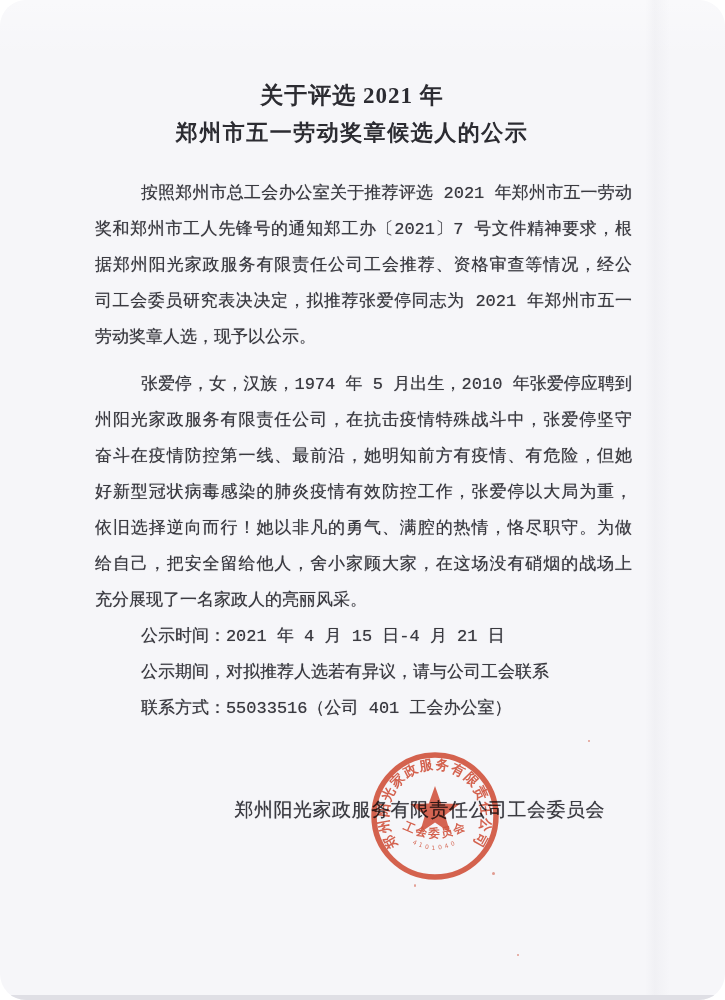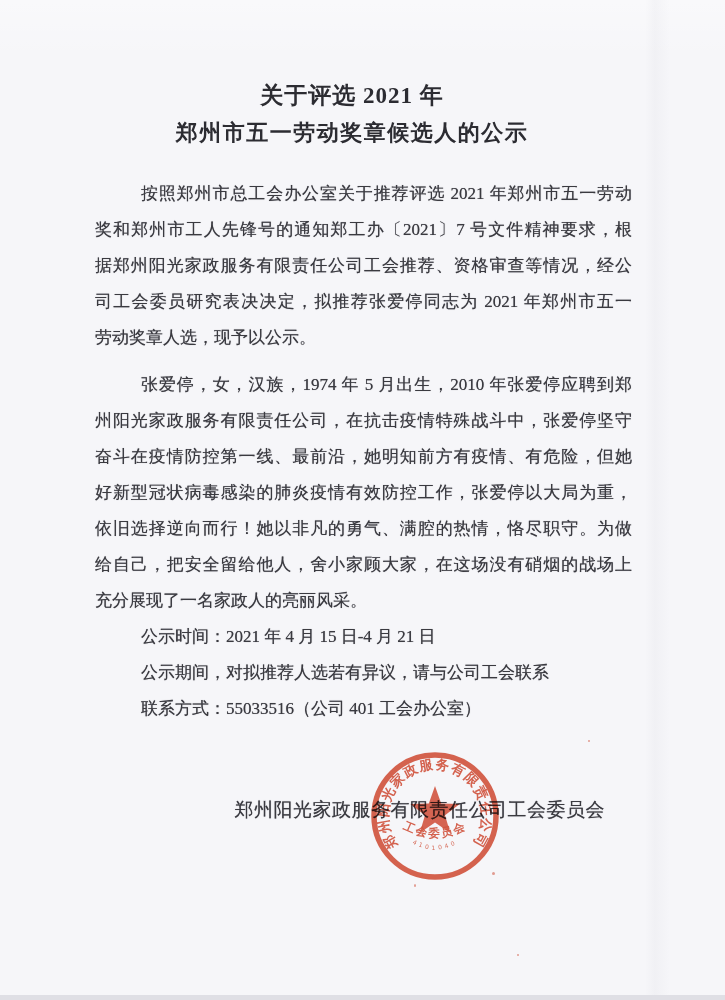--- a/index.html
+++ b/index.html
@@ -6,31 +6,33 @@
   .page{
     position:relative;
     width:725px;height:1000px;
     background:#f6f6f9;
     background-image:
       linear-gradient(90deg, rgba(70,70,100,0.00) 0px, rgba(70,70,100,0.00) 645px, rgba(70,70,100,0.030) 655px, rgba(70,70,100,0.00) 670px),
       linear-gradient(180deg, rgba(255,255,255,0.35), rgba(240,240,246,0.0) 60px);
     overflow:hidden;
     font-family:"Liberation Serif","DejaVu Serif",serif;
     color:#3a3a40;
+    border-radius:26px;
   }
   .titles{
     position:absolute;top:80px;left:22px;width:660px;
     text-align:center;font-weight:bold;color:#2c2c32;
   }
   .title-1{font-size:23px;letter-spacing:1px;}
   .title-2{font-size:22px;letter-spacing:1.5px;margin-top:7px;}
   .body{
     position:absolute;left:95px;top:176px;width:537px;
     font-size:17px;
     text-shadow:0 0 0.7px rgba(70,70,78,0.75);
+    font-family:Liberation Mono, monospace;
   }
   .bline{height:36px;line-height:36px;overflow:hidden;}
   .just{text-align:justify;text-align-last:justify;}
   .indent{text-indent:2.7em;}
   .para-2{margin-top:11px;}
   .sig{
     position:absolute;top:797px;right:120px;
     font-size:19px;letter-spacing:0.5px;
     text-shadow:0 0 0.7px rgba(70,70,78,0.75);
   }

